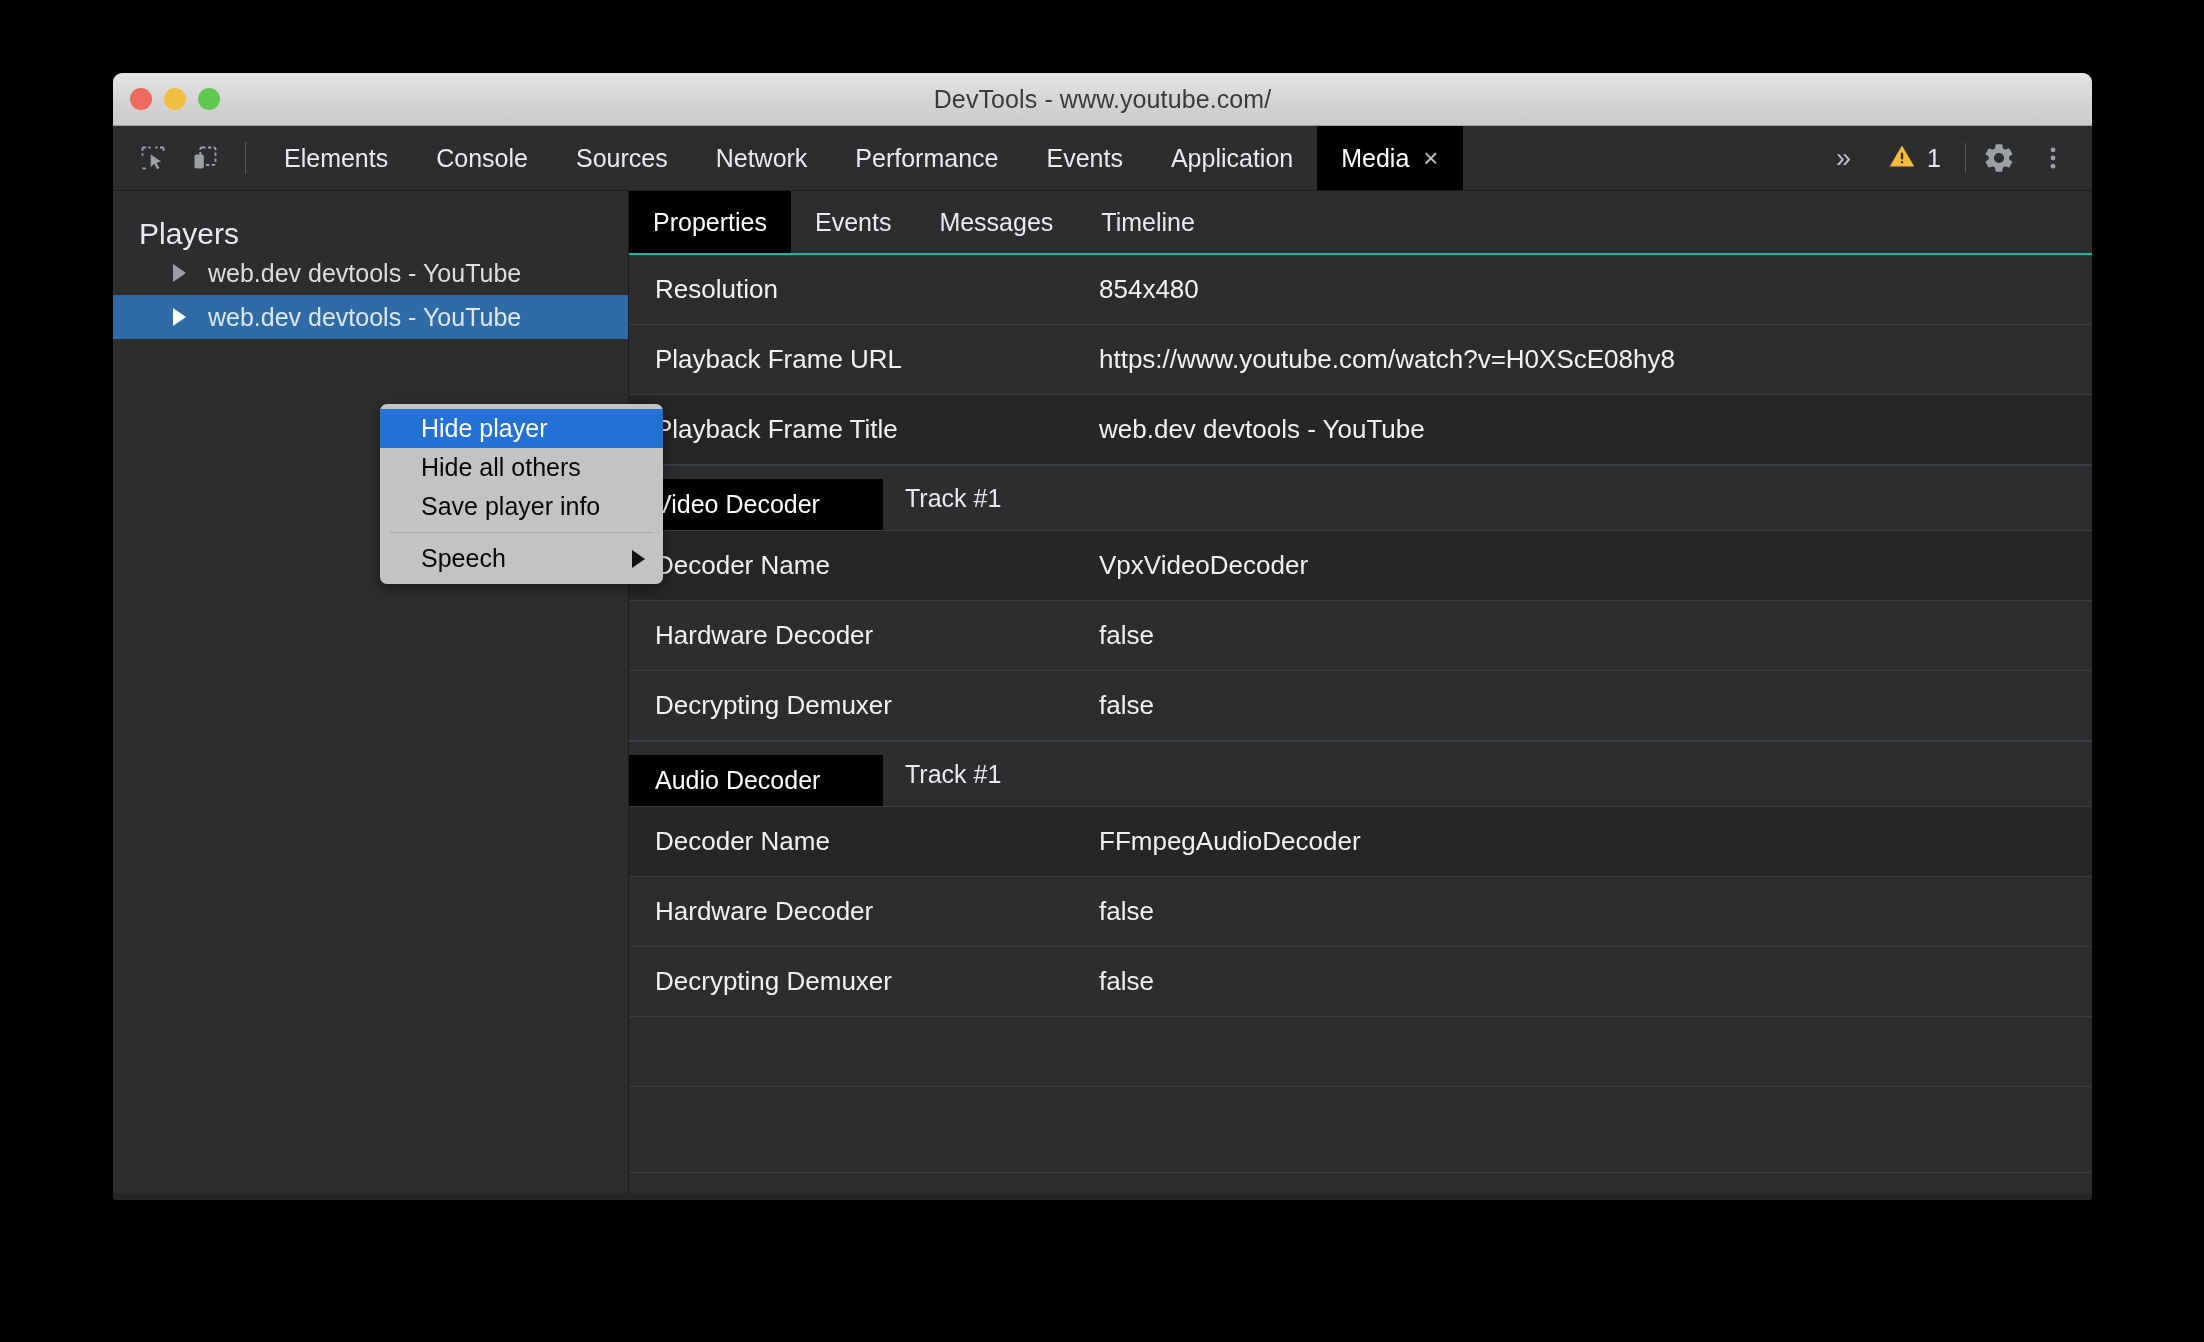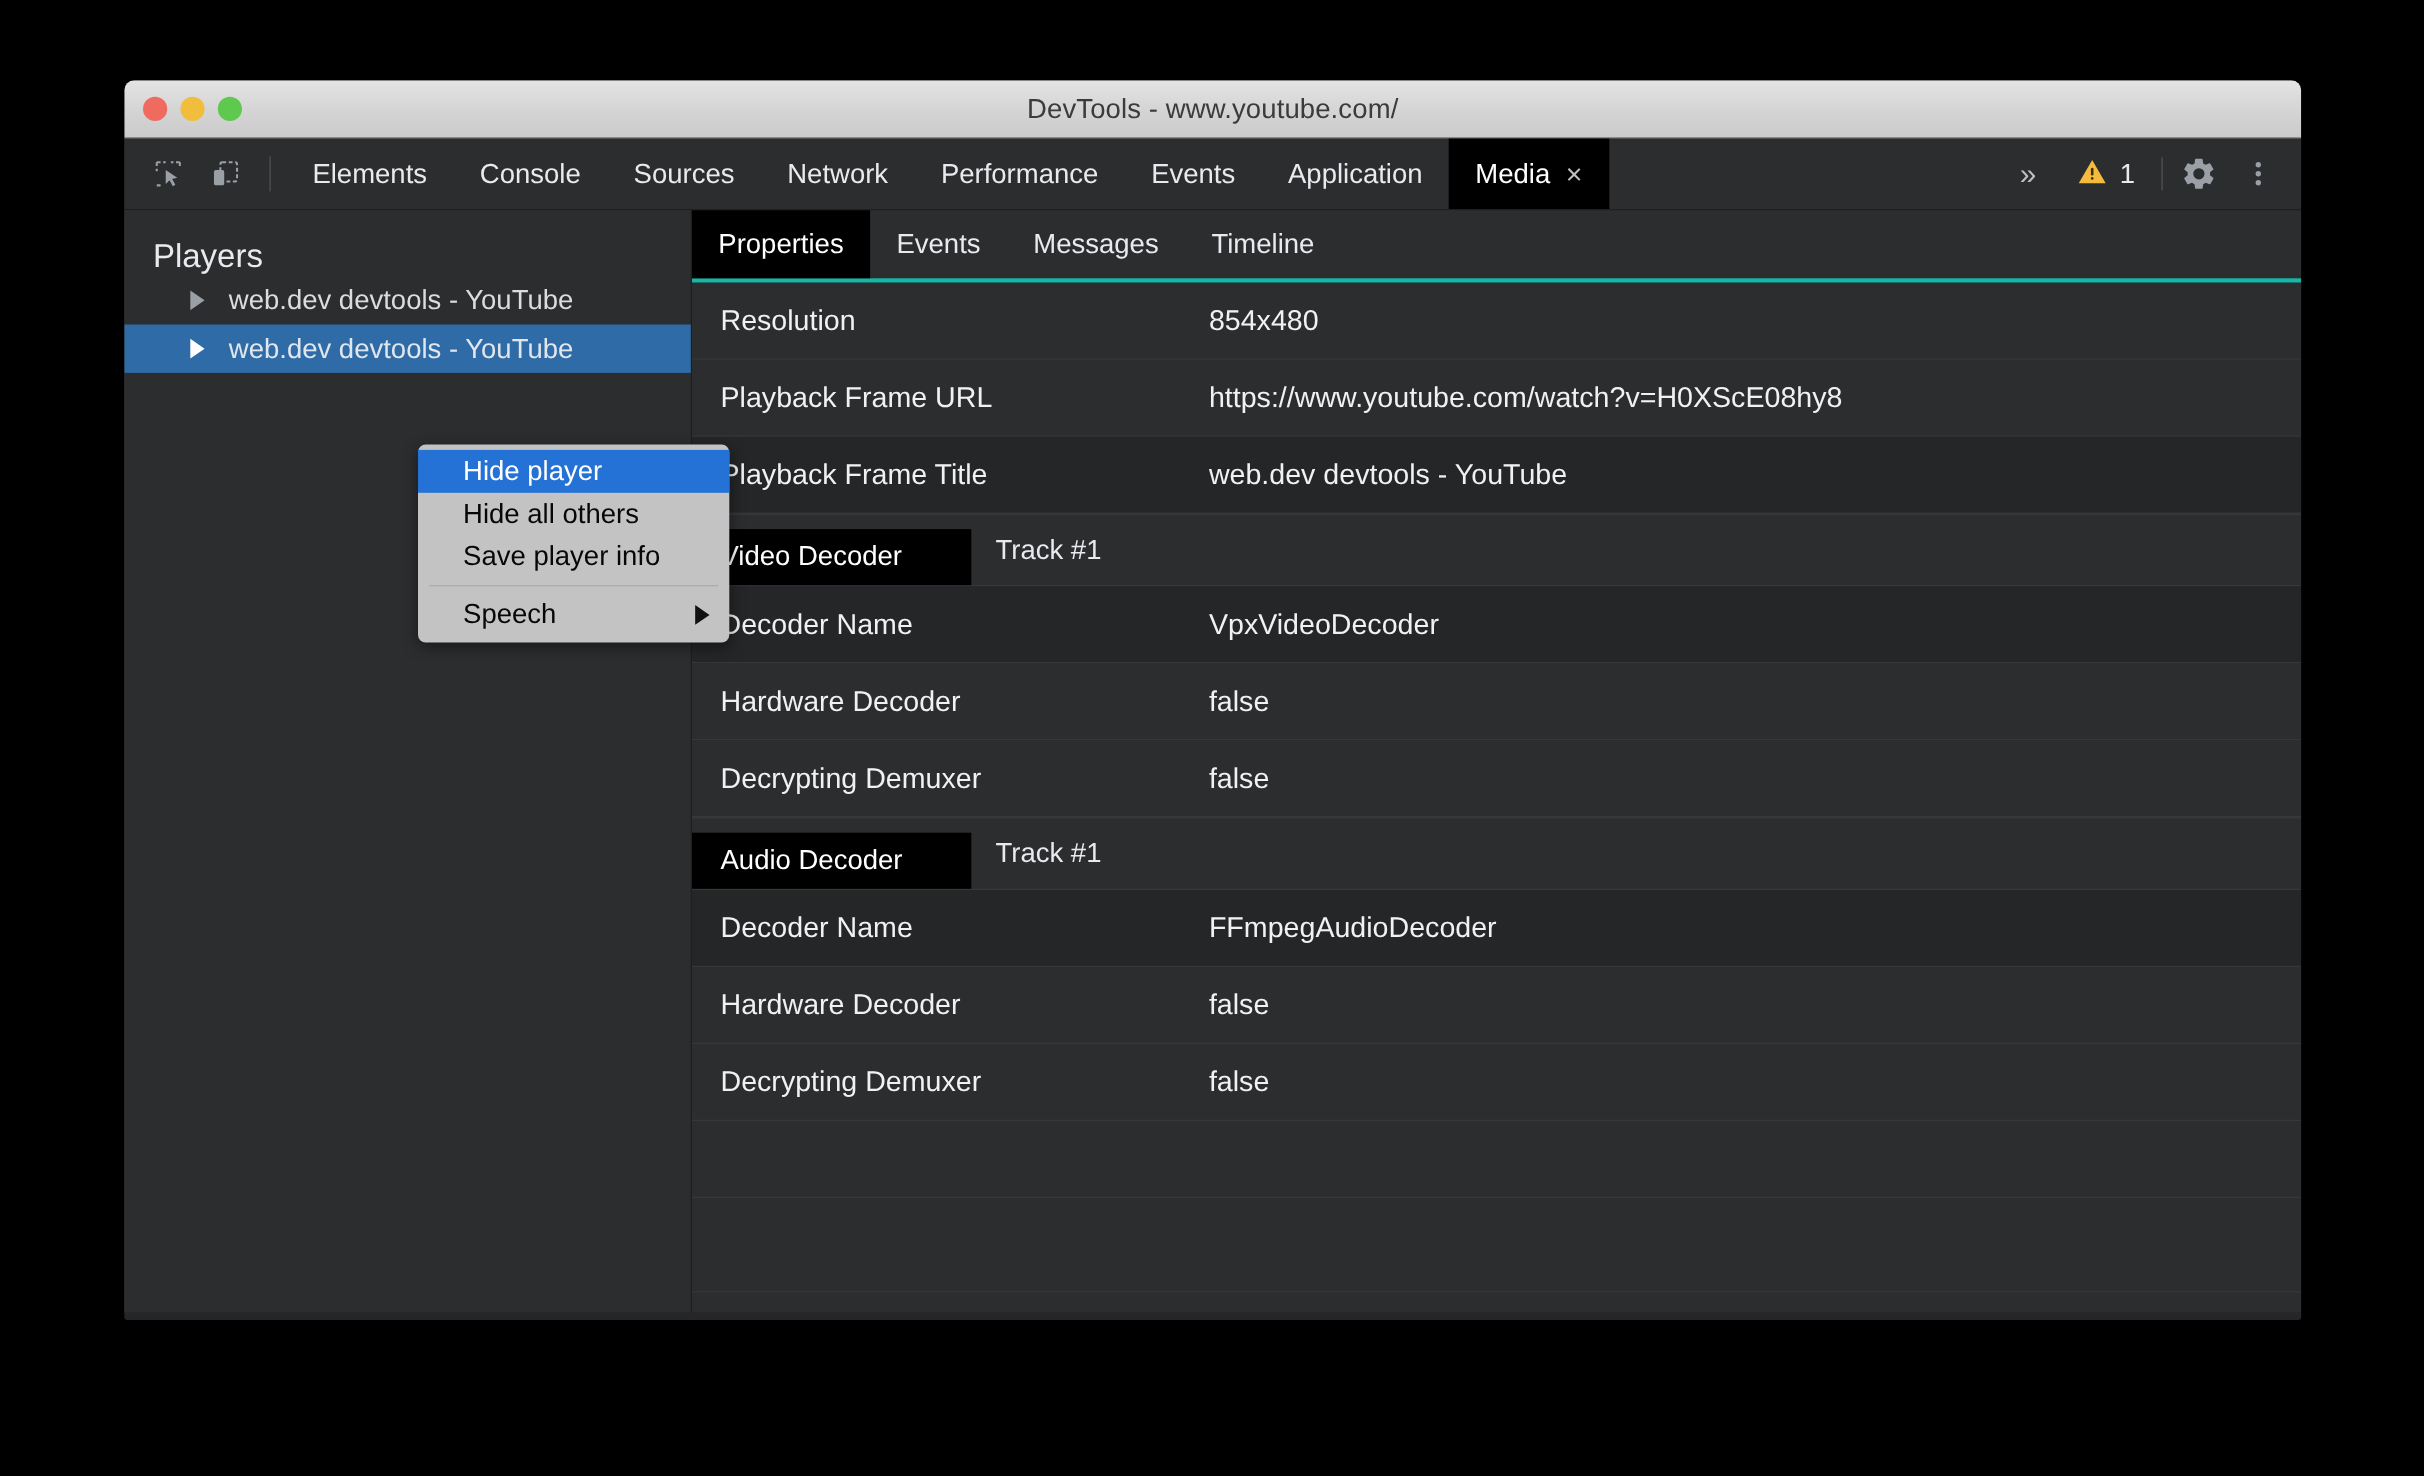--- a/index.html
+++ b/index.html
@@ -163,21 +163,21 @@
   }
   .player-row.selected .tri { border-left-color: #ffffff; }
 
   
   .panel { flex: 1; background: #2b2d2f; display: flex; flex-direction: column; }
   .subtabs {
     height: 62px;
     display: flex;
     align-items: stretch;
     background: #2b2d2f;
-    border-bottom: 4px solid #14b8a6;
+    border-bottom: 2px solid #14b8a6;
   }
   .subtab {
     display: flex;
     align-items: center;
     padding: 0 24px;
     color: #e8eaed;
     font-size: 25px;
   }
   .subtab.active { background: #000000; color: #ffffff; }
 

